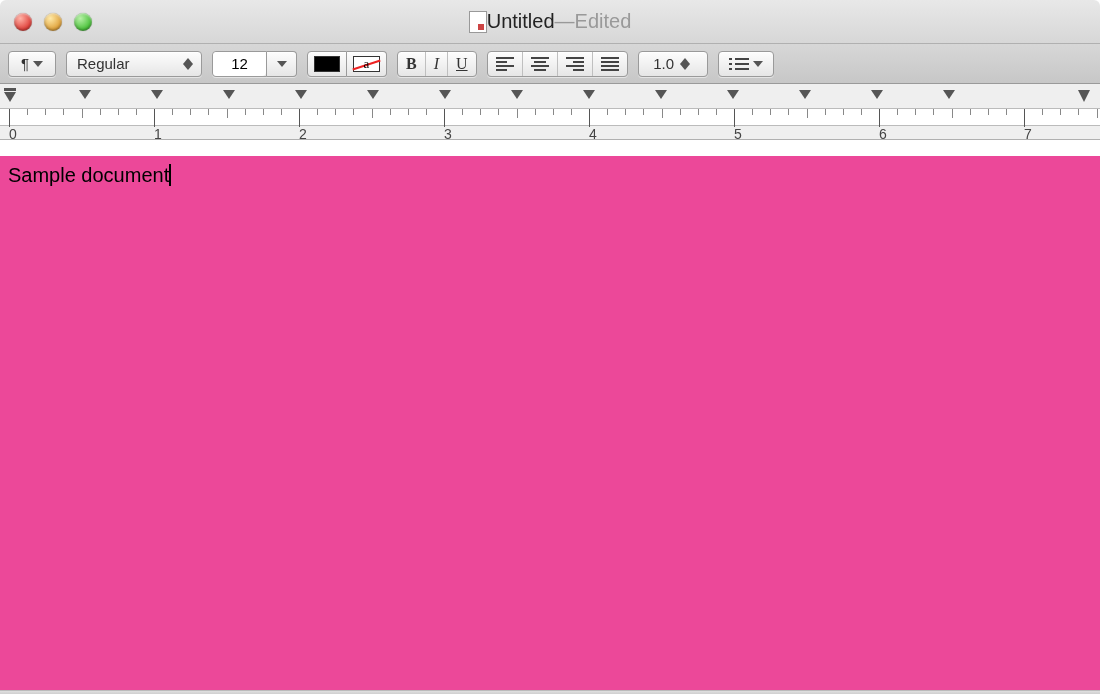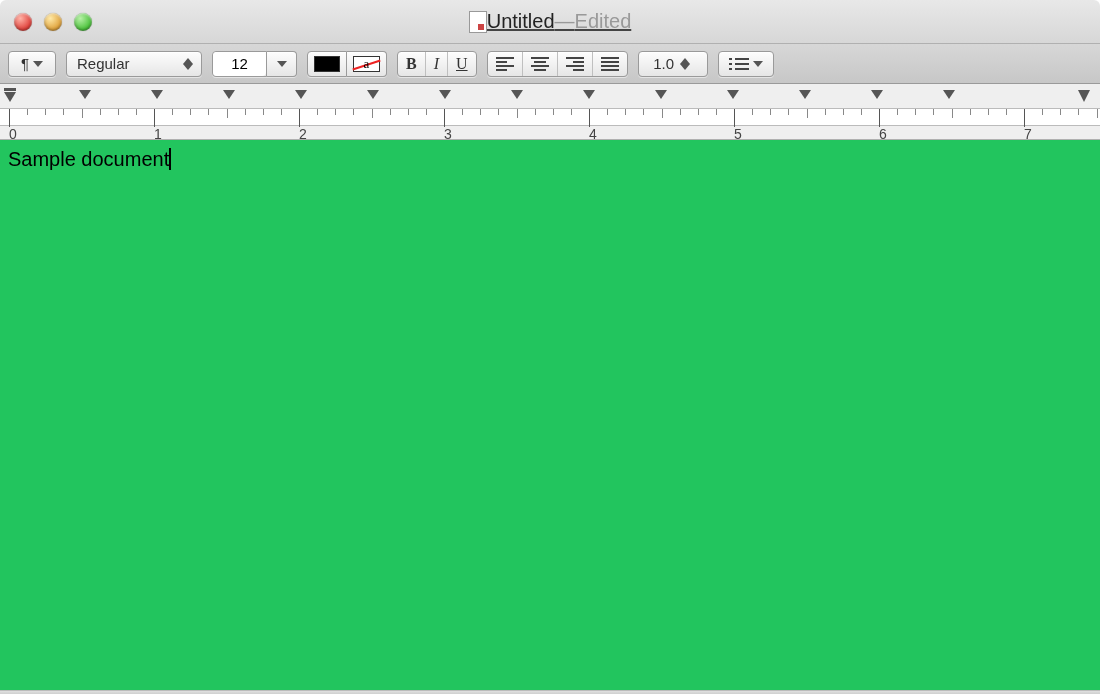--- a/index.html
+++ b/index.html
@@ -12,21 +12,21 @@
     background: linear-gradient(to bottom, #e8e8e8 0%, #d7d7d7 100%);
     border-bottom: 1px solid #b0b0b0;
     display: flex; align-items: center; position: relative;
     border-top-left-radius: 6px; border-top-right-radius: 6px;
   }
   .traffic { display: flex; gap: 12px; margin-left: 14px; }
   .tlight { width: 18px; height: 18px; border-radius: 50%; box-shadow: inset 0 1px 2px rgba(255,255,255,.6), inset 0 -1px 3px rgba(0,0,0,.4), 0 0 1px rgba(0,0,0,.4); }
   .tlight.red    { background: radial-gradient(circle at 35% 30%, #ffb3a7, #e0443e 65%, #a82e28); }
   .tlight.yellow { background: radial-gradient(circle at 35% 30%, #ffe9a7, #e0a43e 65%, #a8782e); }
   .tlight.green  { background: radial-gradient(circle at 35% 30%, #b7f0a7, #4ec33e 65%, #2e7d28); }
-  .titlecenter { position: absolute; left: 0; right: 0; text-align: center; font-size: 20px; color: #444; pointer-events: none; display:flex; align-items:center; justify-content:center; gap:0;text-decoration:underline; }
+  .titlecenter { position: absolute; left: 0; right: 0; text-align: center; font-size: 20px; color: #444; pointer-events: none; display:flex; align-items:center; justify-content:center; gap:0; }
   .titlecenter .docicon { width:18px; height:22px; background:#fff; border:1px solid #999; position:relative; display:inline-block; }
   .titlecenter .docicon::after { content:""; position:absolute; right:2px; bottom:2px; width:6px; height:6px; background:#c44; }
   .titlecenter .docname { color:#222; }
   .titlecenter .sep { color:#999; }
   .titlecenter .edited { color:#999; }
 
   
   .toolbar {
     height: 40px;
     background: linear-gradient(to bottom, #d7d7d7 0%, #c7c7c7 100%);
@@ -92,21 +92,21 @@
   .tabstop { position:absolute; top:0; }
   .tabstop svg, .margin-marker svg { display:block; }
   .margin-marker { position:absolute; top:0; }
   .ticks { position:absolute; left:0; right:0; top:24px; height:18px; background:#fff; border-top:1px solid #bbb; border-bottom:1px solid #bbb; }
   .ticks .tick { position:absolute; top:0; width:1px; background:#888; }
   .ticks .tick.minor { height:6px; }
   .ticks .tick.sub   { height:9px; }
   .ticks .tick.major { height:18px; background:#555; }
 
   
-  .docarea { flex:1; background:#22c55e; position:relative; }
+  .docarea { flex:1; background:#ec4899; position:relative;margin-top:16px; }
   .doccontent { position:absolute; left:8px; top:8px; font-family: Helvetica, Arial, sans-serif; font-size:20px; color:#000; }
   .caret { display:inline-block; width:1.5px; height:22px; background:#000; vertical-align:text-bottom; margin-left:0; animation: none; }
 
   
   .footer { height:4px; background:linear-gradient(to bottom,#e0e0e0,#cfcfcf); border-top:1px solid #bbb; }
 </style>
 </head>
 <body>
 
 <div class="titlebar">

